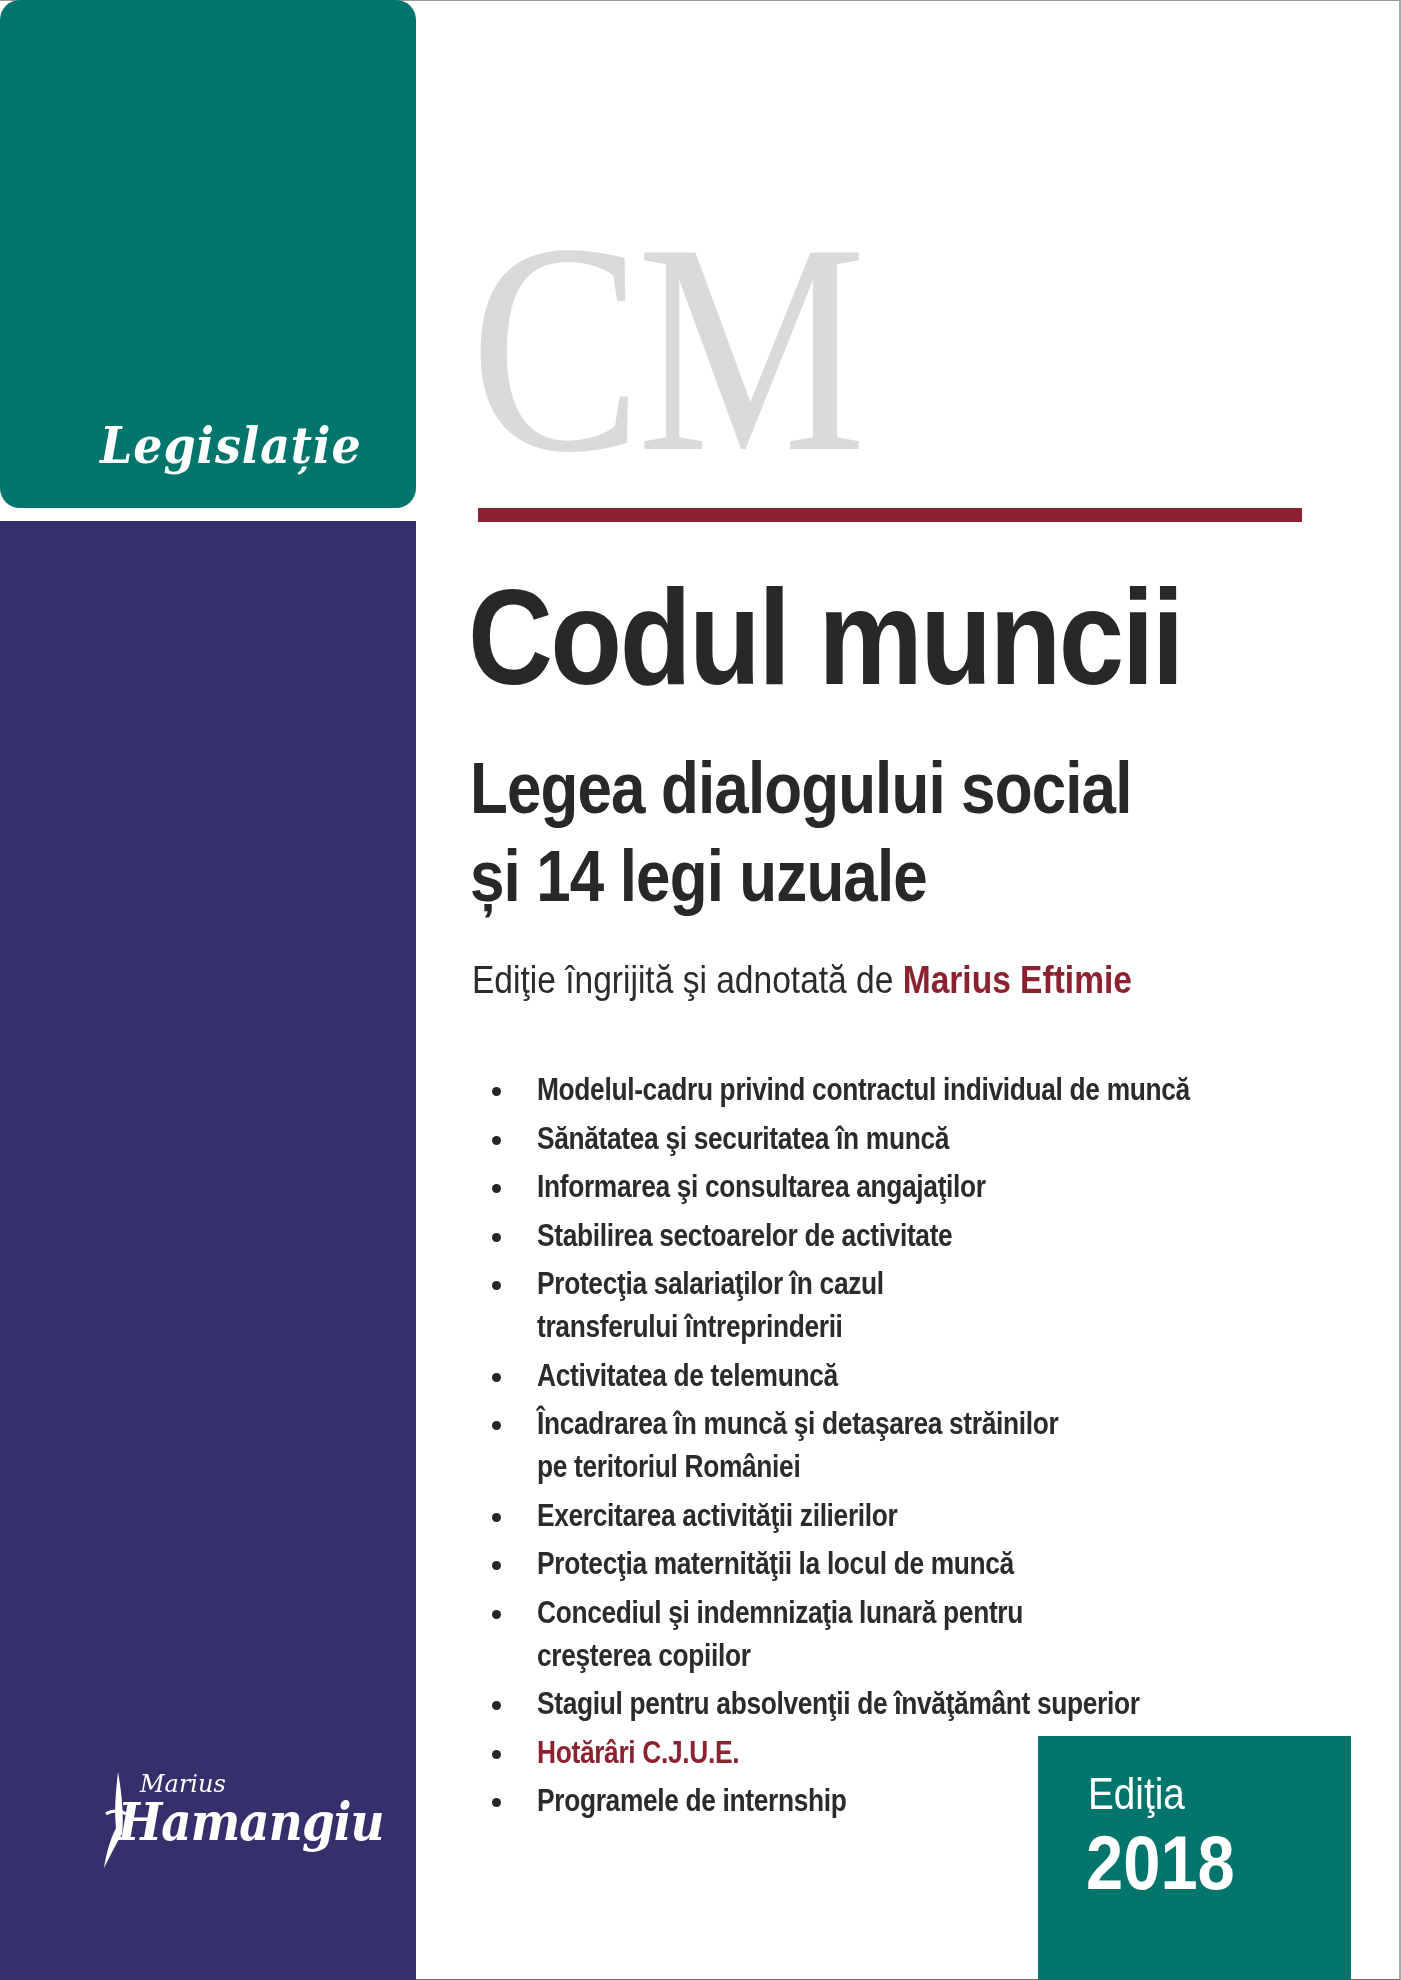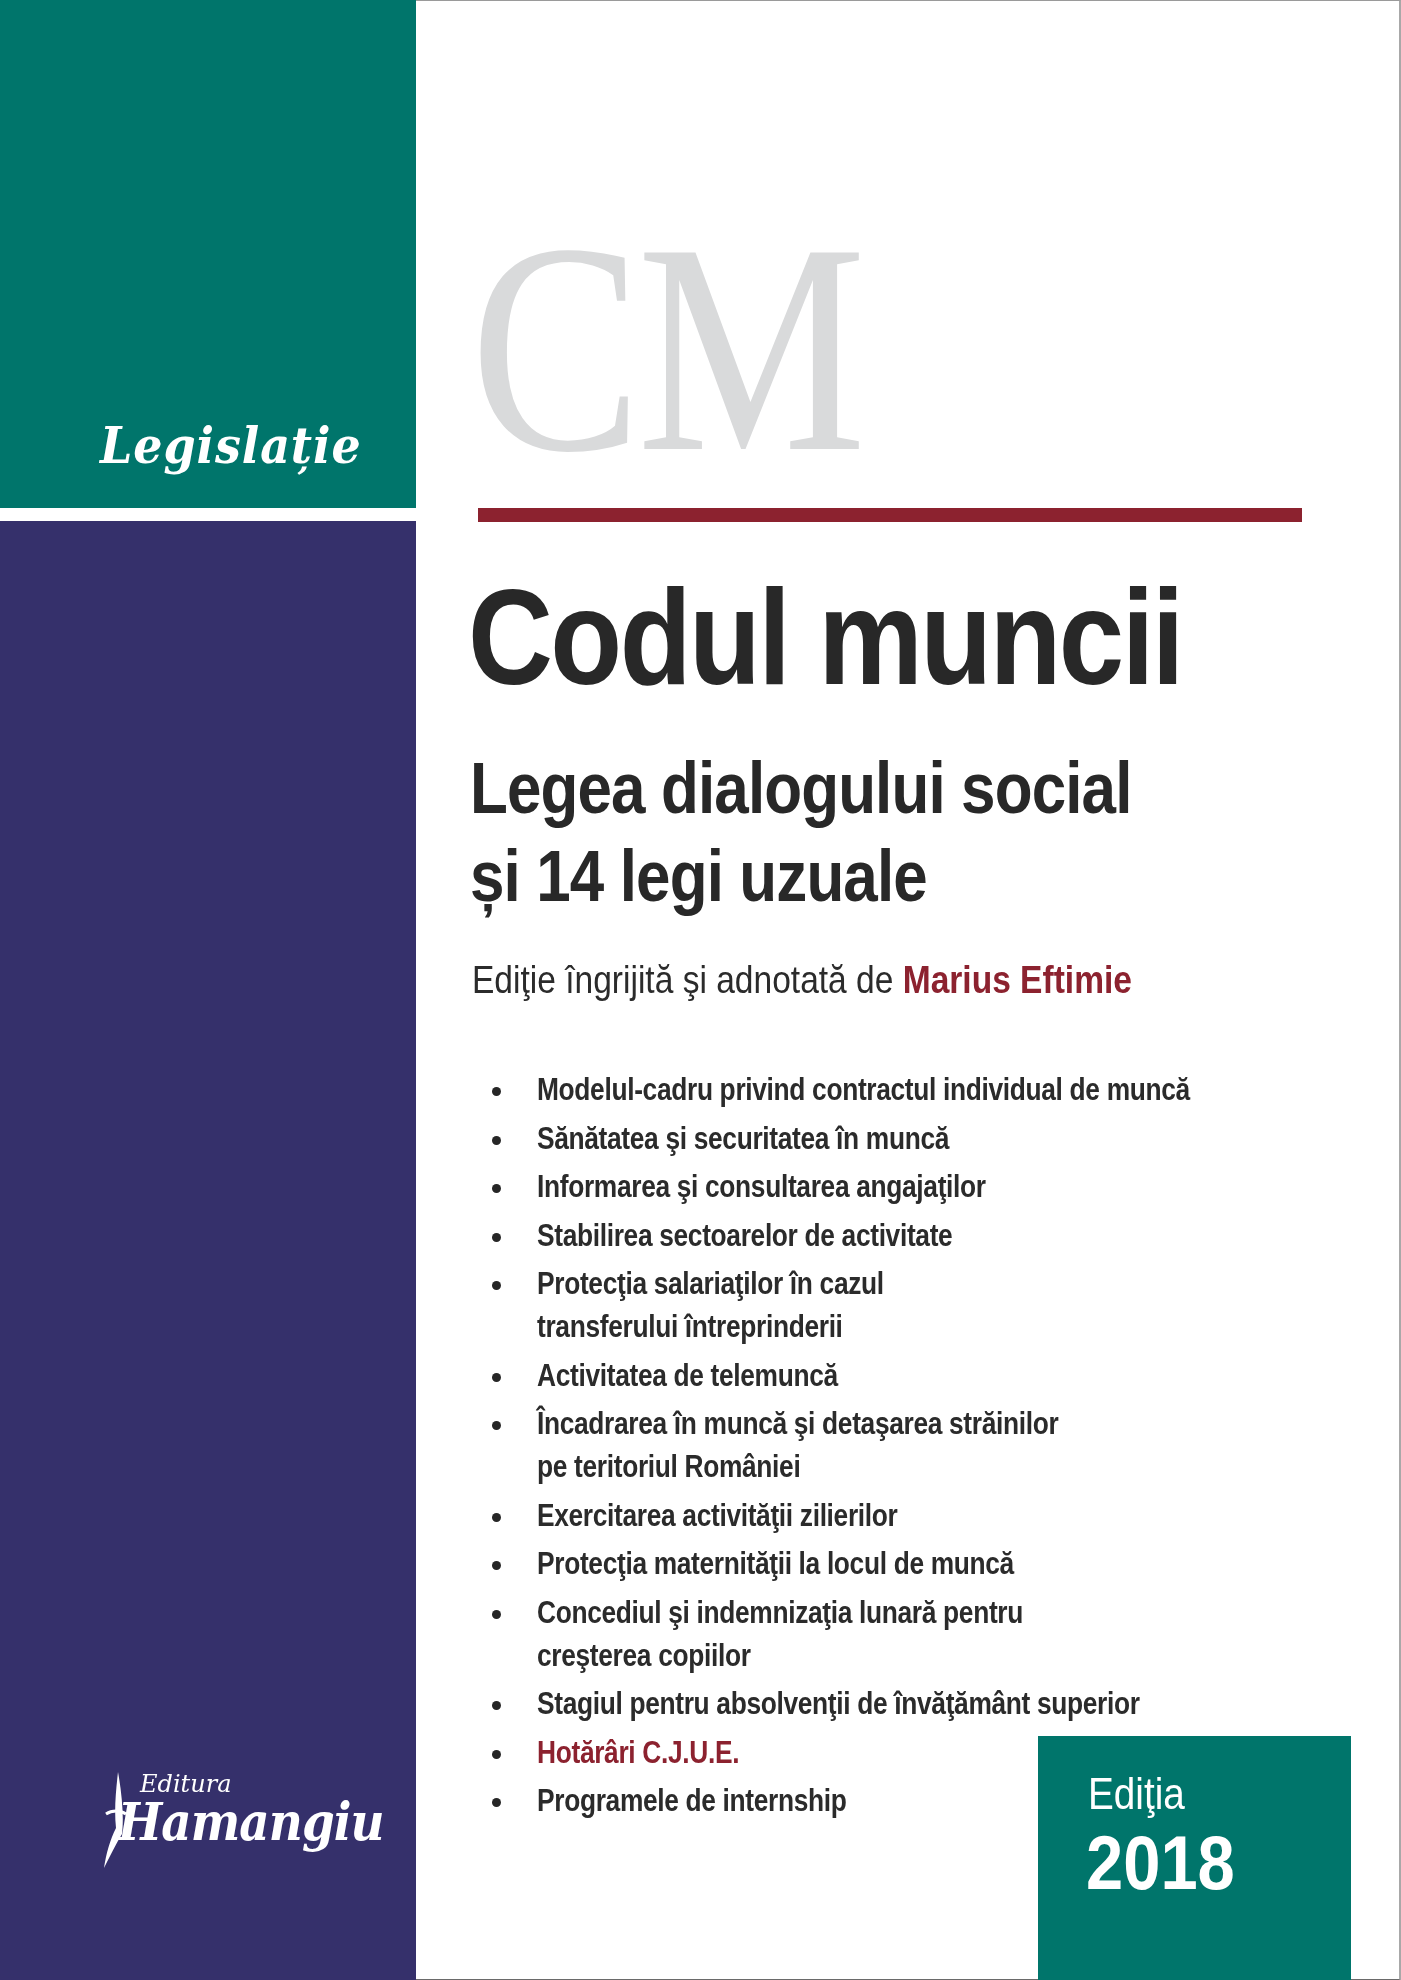--- a/index.html
+++ b/index.html
@@ -1,18 +1,18 @@
 <!DOCTYPE html>
 <html><head>
 <meta charset="utf-8">
 <style>
   html, body { margin:0; padding:0; }
   body { width:1401px; height:1980px; position:relative; overflow:hidden; background:#ffffff; font-family:"Liberation Sans", sans-serif; }
   .frame { position:absolute; left:0; top:0; width:1399px; height:1978px; border-top:1px solid #9a9a9a; border-right:2px solid #a8a8a8; border-bottom:2px solid #6a6a6a; box-sizing:content-box; }
-  .teal-block { position:absolute; left:0; top:0; width:416px; height:508px; background:#00756b; }
+  .teal-block { position:absolute; left:0; top:0; width:416px; height:508px; background:#00756b;border-radius:20px; }
   .white-stripe { position:absolute; left:0; top:508px; width:416px; height:13px; background:#ffffff; }
   .navy-block { position:absolute; left:0; top:521px; width:416px; height:1459px; background:#35306b; }
   .series-label { position:absolute; left:100px; top:416px; color:#ffffff; font-family:"DejaVu Serif", serif; font-style:italic; font-weight:bold; font-size:50px; letter-spacing:1px; line-height:60px; white-space:nowrap; transform:scaleX(0.92); transform-origin:left center; }
   .monogram { position:absolute; left:470px; top:198px; color:#d9dadb; font-family:"Liberation Serif", serif; font-size:300px; line-height:300px; white-space:nowrap; letter-spacing:-6px; transform:scaleX(0.86); transform-origin:left top; }
   .red-rule { position:absolute; left:478px; top:508px; width:824px; height:14px; background:#8c222f; }
   .title { position:absolute; left:468px; top:562px; color:#282828; font-weight:bold; font-size:136px; line-height:150px; white-space:nowrap; letter-spacing:-3px; transform:scaleX(0.865); transform-origin:left top; }
   .subtitle { position:absolute; left:470px; color:#282828; font-weight:bold; font-size:72px; line-height:80px; white-space:nowrap; letter-spacing:-1px; transform:scaleX(0.86); transform-origin:left top; }
   .sub1 { top:748px; }
   .sub2 { top:836px; }
   .editor-line { position:absolute; left:472px; top:955px; color:#2b2b2b; font-size:39px; line-height:50px; white-space:nowrap; transform:scaleX(0.86); transform-origin:left top; }
@@ -108,20 +108,20 @@
       <span class="topic-bullet"></span>
       <span class="topic-text">Programele de internship</span>
     </li>
 </ul>
 
 <div class="publisher-logo">
   <svg class="quill-icon" viewBox="0 0 26 100">
     <path d="M16 2 C14 20, 12 40, 14 58 C8 70, 4 84, 2 98 C8 86, 14 74, 20 64 C22 48, 20 24, 16 2 Z" fill="#ffffff"></path>
     <path d="M4 44 C10 40, 18 40, 24 44" stroke="#ffffff" stroke-width="3" fill="none"></path>
   </svg>
-  <div class="logo-small">Editura</div>
+  <div class="logo-small">Marius</div>
   <div class="logo-big">Hamangiu</div>
 </div>
 
 <div class="edition-box">
   <div class="edition-label">Ediţia</div>
   <div class="edition-year">2018</div>
 </div>
 
 </body></html>

